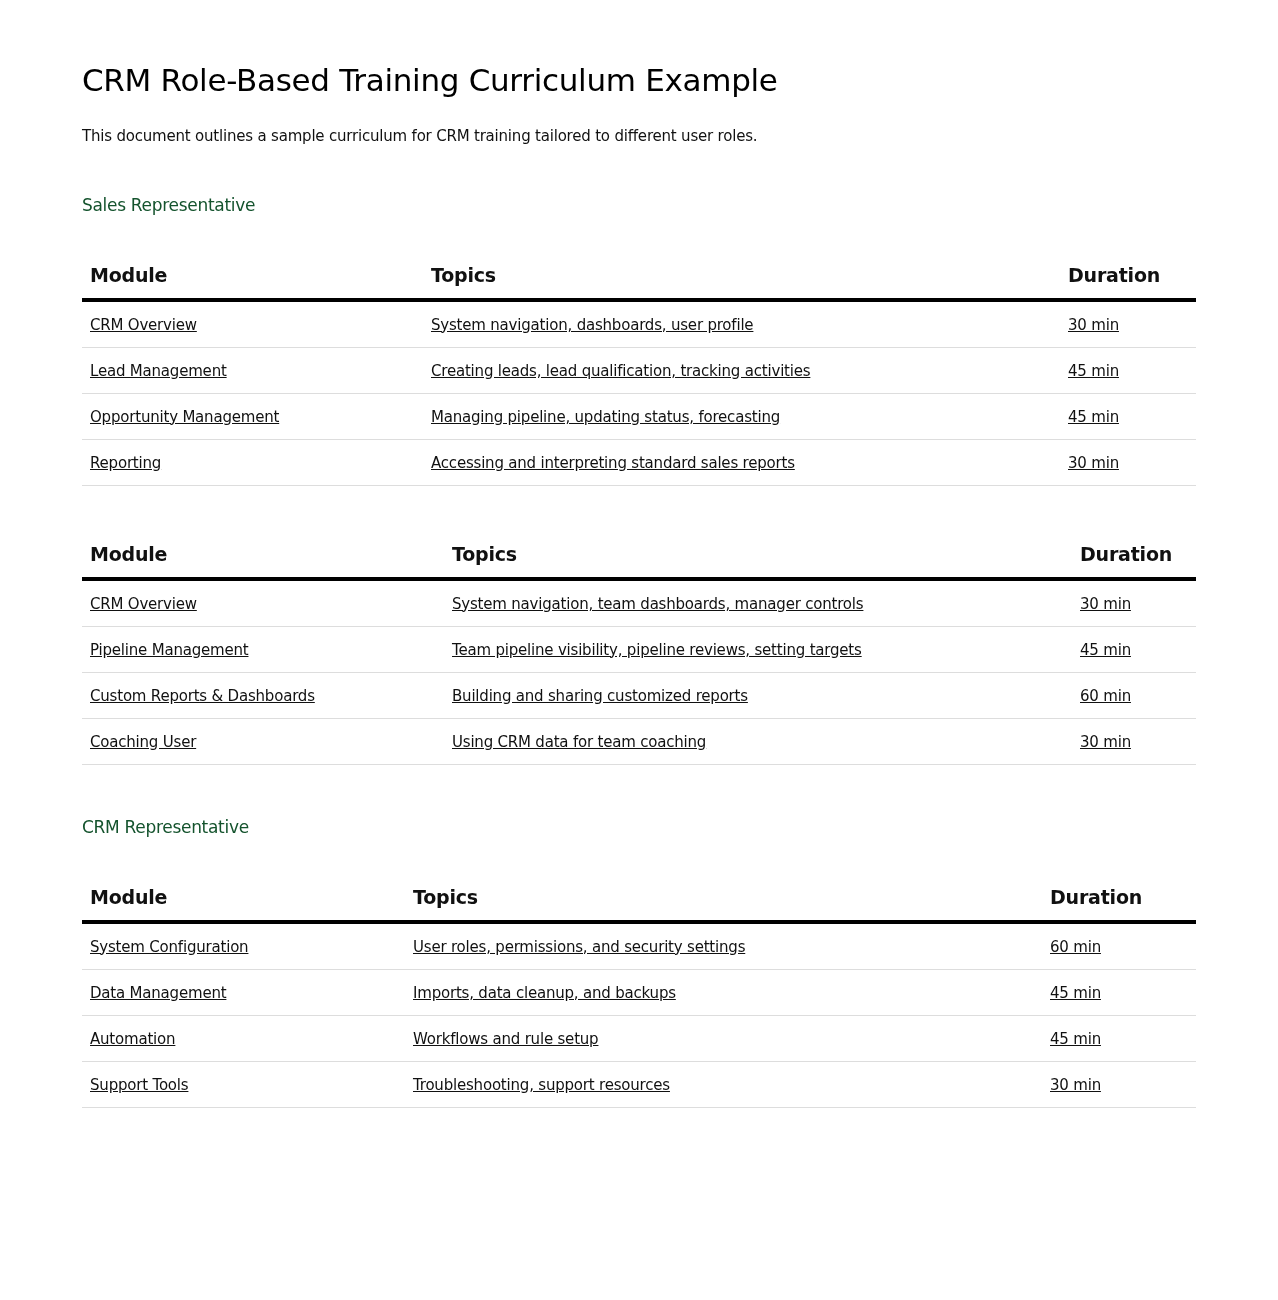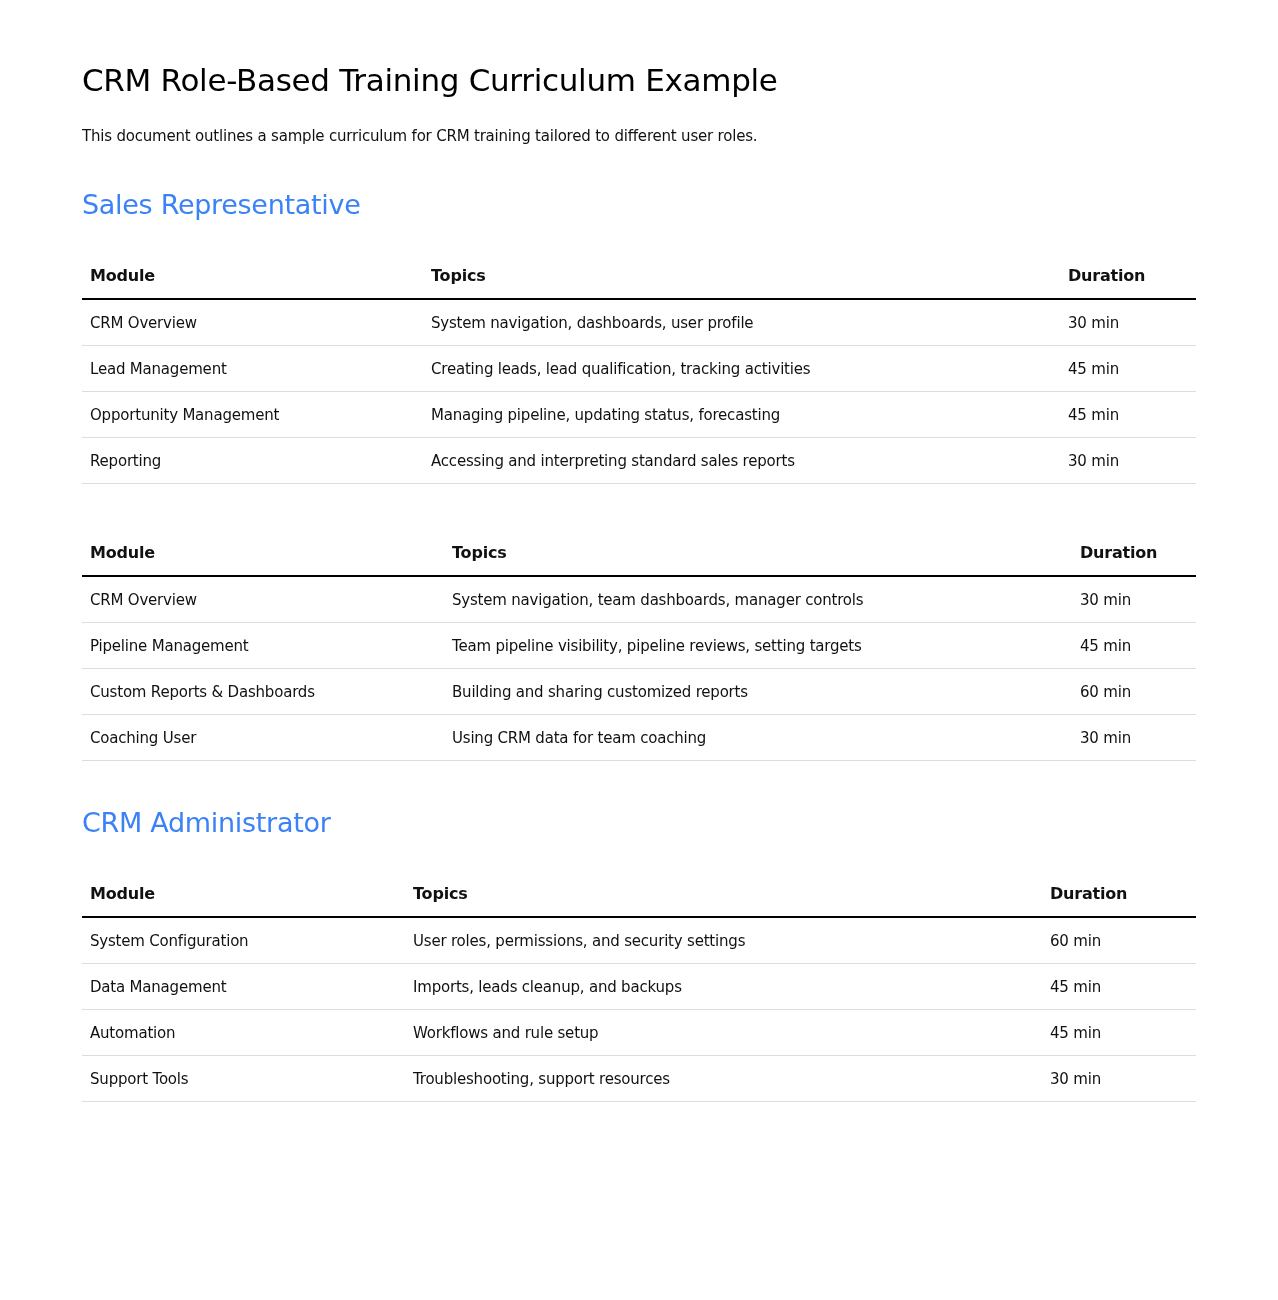--- a/index.html
+++ b/index.html
@@ -8,36 +8,37 @@
     font-family: "DejaVu Sans", "Liberation Sans", sans-serif;
     color: #111111;
   }
   .page { padding: 56px 82px 0 82px; box-sizing: border-box; width: 1278px; }
   h1 {
     font-size: 31px; font-weight: 500; margin: 0; line-height: 48px;
     letter-spacing: -0.3px; color: #000;
   }
   .intro { font-size: 15px; margin: 20px 0 0 0; line-height: 24px; letter-spacing: -0.2px; }
   h2 {
-    font-size: 27px; font-weight: 500; margin: 0; line-height: 34px; color: #3b82f6;
+    font-size: 17px; font-weight: 500; margin: 0; line-height: 34px; color: #14532d;
     letter-spacing: -0.3px;
   }
   .section { margin-top: 40px; }
   .section + .section { margin-top: 45px; }
   table {
     width: 1114px; border-collapse: collapse; margin-top: 30px;
     font-size: 15px; letter-spacing: -0.2px; table-layout: fixed;
   }
   th {
     text-align: left; font-weight: 700; padding: 0 8px; height: 46px;
-    border-bottom: 2px solid #000000; font-size: 16px;
+    border-bottom: 4px solid #000000; font-size: 19px;
   }
   td {
     padding: 0 8px; height: 45px; border-bottom: 1px solid #dddddd;
     vertical-align: middle;
+    text-decoration: underline;
   }
 </style>
 </head>
 <body>
 
 <div class="page">
   <h1>CRM Role-Based Training Curriculum Example</h1>
   <p class="intro">This document outlines a sample curriculum for CRM training tailored to different user roles.</p>
 
   <div class="section">
@@ -113,21 +114,21 @@
         <tr>
           <td>Coaching User</td>
           <td>Using CRM data for team coaching</td>
           <td>30 min</td>
         </tr>
       </tbody>
     </table>
   </div>
 
   <div class="section">
-    <h2>CRM Administrator</h2>
+    <h2>CRM Representative</h2>
     <table>
       <colgroup>
           <col style="width:323px">
           <col style="width:637px">
           <col style="width:154px">
         </colgroup>
       <thead>
         <tr>
           <th>Module</th>
           <th>Topics</th>
@@ -135,21 +136,21 @@
         </tr>
       </thead>
       <tbody>
         <tr>
           <td>System Configuration</td>
           <td>User roles, permissions, and security settings</td>
           <td>60 min</td>
         </tr>
         <tr>
           <td>Data Management</td>
-          <td>Imports, leads cleanup, and backups</td>
+          <td>Imports, data cleanup, and backups</td>
           <td>45 min</td>
         </tr>
         <tr>
           <td>Automation</td>
           <td>Workflows and rule setup</td>
           <td>45 min</td>
         </tr>
         <tr>
           <td>Support Tools</td>
           <td>Troubleshooting, support resources</td>

